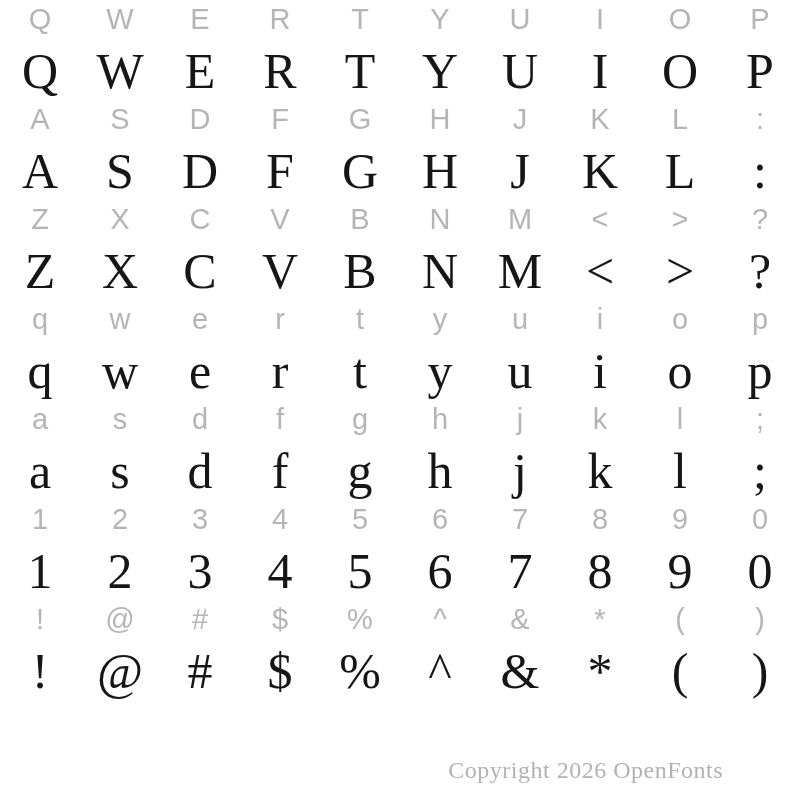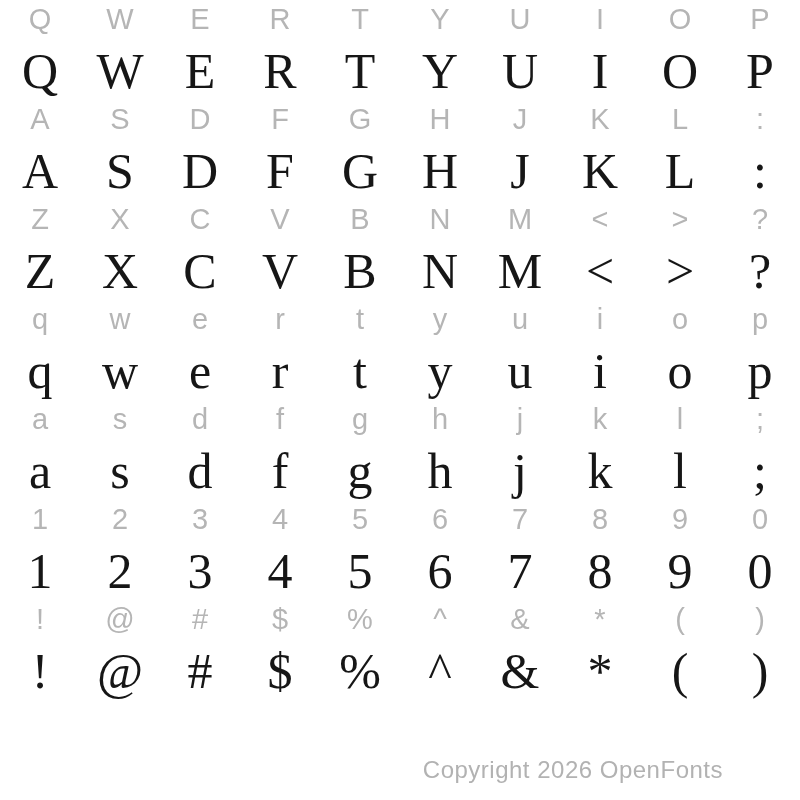--- a/index.html
+++ b/index.html
@@ -51,21 +51,21 @@
     height: 62px;
     line-height: 66px;
     font-family: "Liberation Serif", serif;
     font-size: 50px;
     color: var(--main);
   }
   .footer {
     position: absolute;
     top: 755px;
     right: 77px;
-    font-family: Liberation Sans, sans-serif;
+    font-family: Liberation Serif, serif;
     font-size: 24px;
     line-height: 30px;
     color: var(--footer);
     letter-spacing: 0.5px;
   }
 </style>
 </head>
 <body>
 
 <div class="sheet">

